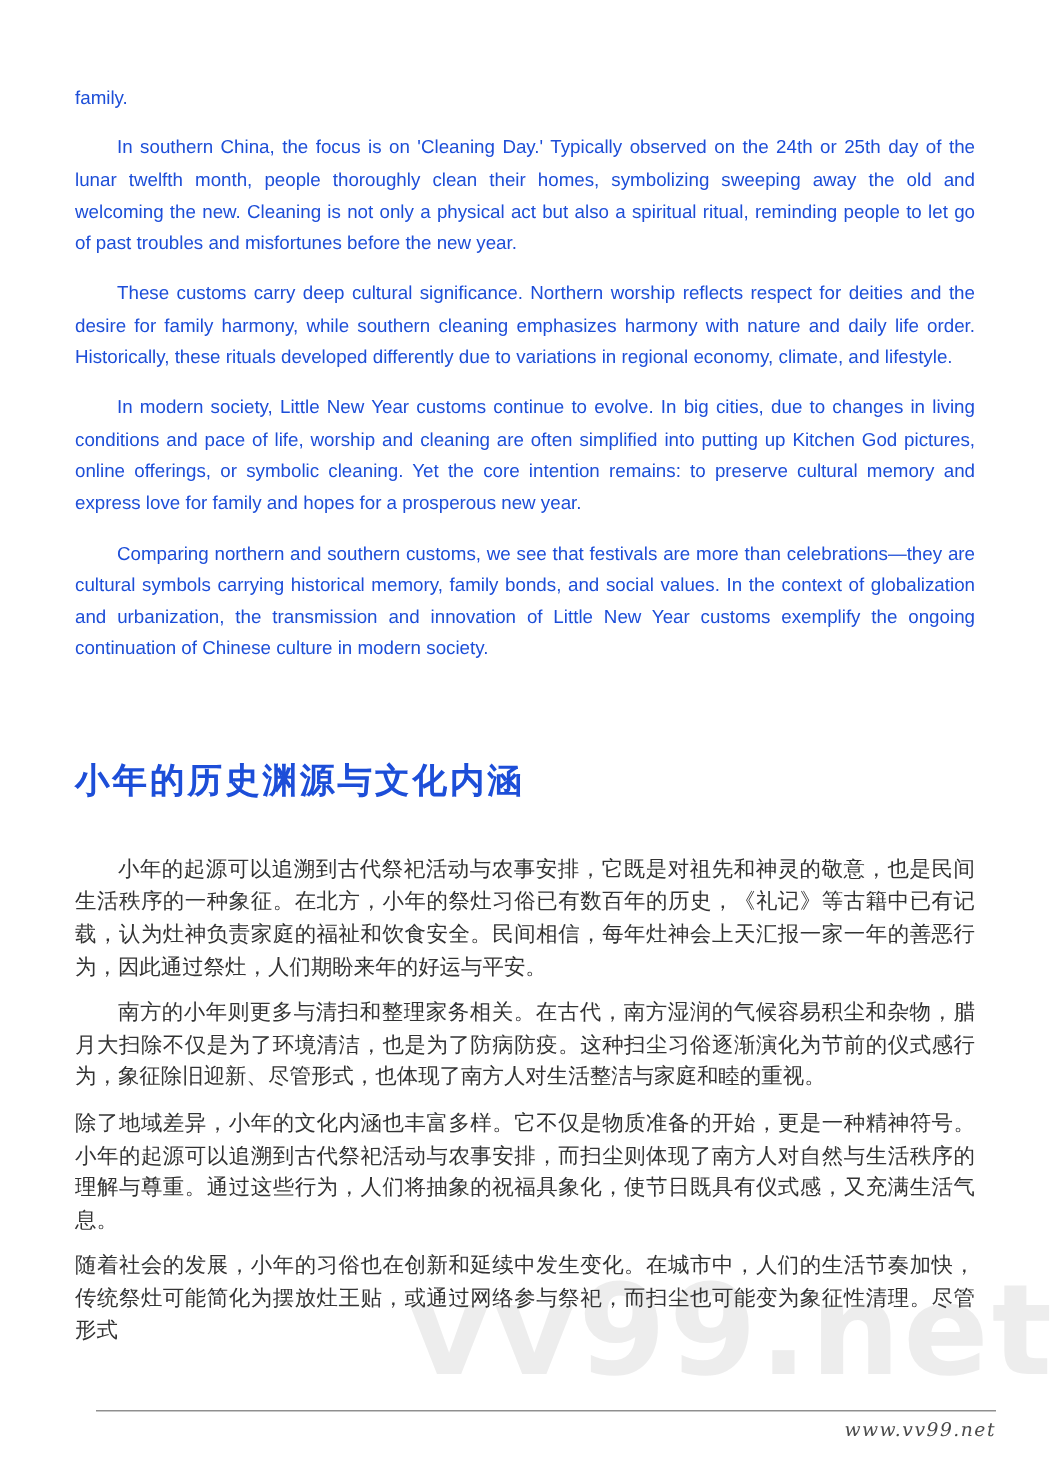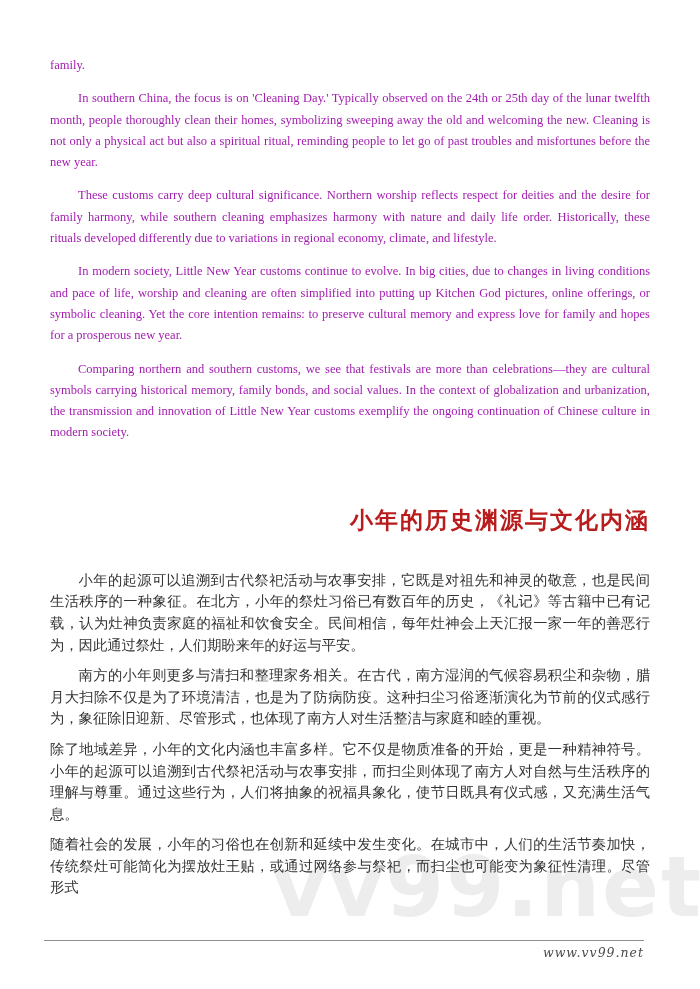--- a/index.html
+++ b/index.html
@@ -20,38 +20,38 @@
     background: #ffffff;
     box-sizing: border-box;
     padding: 55px 50px 0 50px;
   }
   .content {
     position: relative;
     z-index: 1;
   }
   
   .en-paragraph {
-    font-family: Liberation Serif, serif;
+    font-family: Liberation Sans, sans-serif;
     font-size: 12.5px;
     line-height: 21.3px;
-    color: #a21caf;
+    color: #1d4ed8;
     text-align: justify;
     margin: 0 0 12px 0;
     width: 600px;
   }
   .en-paragraph.indent {
     text-indent: 28px;
   }
   
   .doc-title {
     font-family: Liberation Sans, sans-serif;
     font-size: 23px;
     font-weight: bold;
-    color: #b91c1c;
-    text-align: right;
+    color: #1d4ed8;
+    text-align: left;
     letter-spacing: 2px;
     margin: 60px 0 33px 0;
     line-height: 33px;
   }
   
   .zh-paragraph {
     font-family: "DejaVu Serif", "Liberation Serif", serif;
     font-size: 14.3px;
     line-height: 21.6px;
     color: #333333;
@@ -72,21 +72,21 @@
     font-weight: bold;
     font-size: 84px;
     letter-spacing: 2px;
     color: rgba(175, 175, 175, 0.22);
     white-space: nowrap;
     user-select: none;
   }
   
   .footer {
     position: absolute;
-    left: 44px;
+    left: 64px;
     top: 940px;
     width: 600px;
     z-index: 1;
   }
   .footer-rule {
     border: none;
     border-top: 1.6px solid #8f8f8f;
     margin: 0;
     width: 600px;
   }

